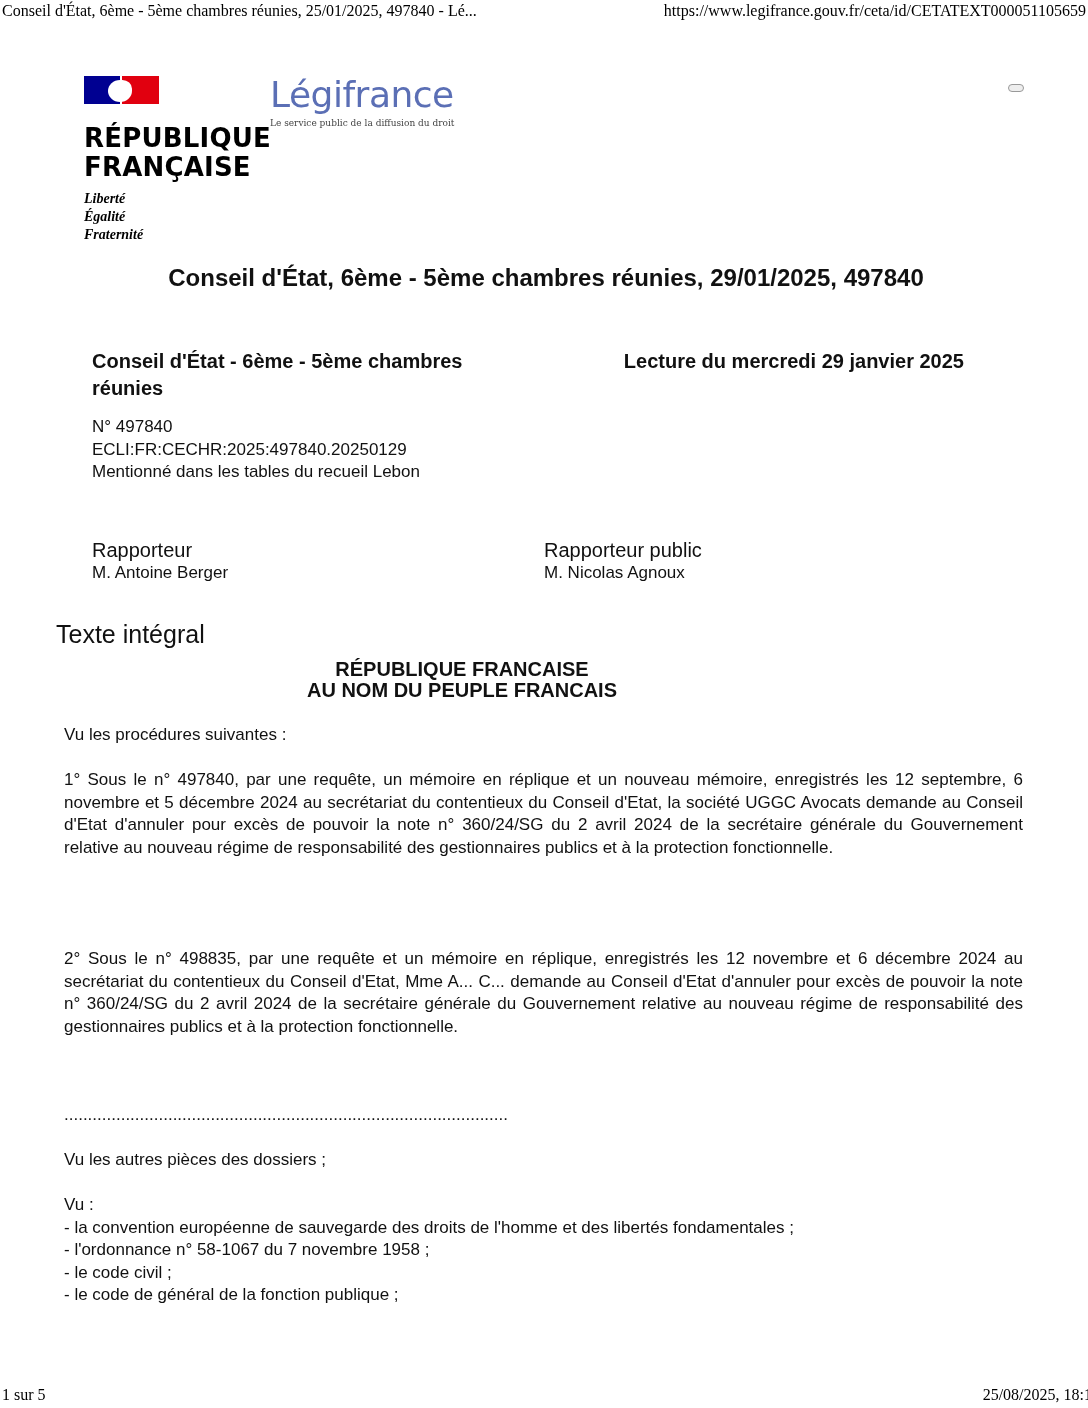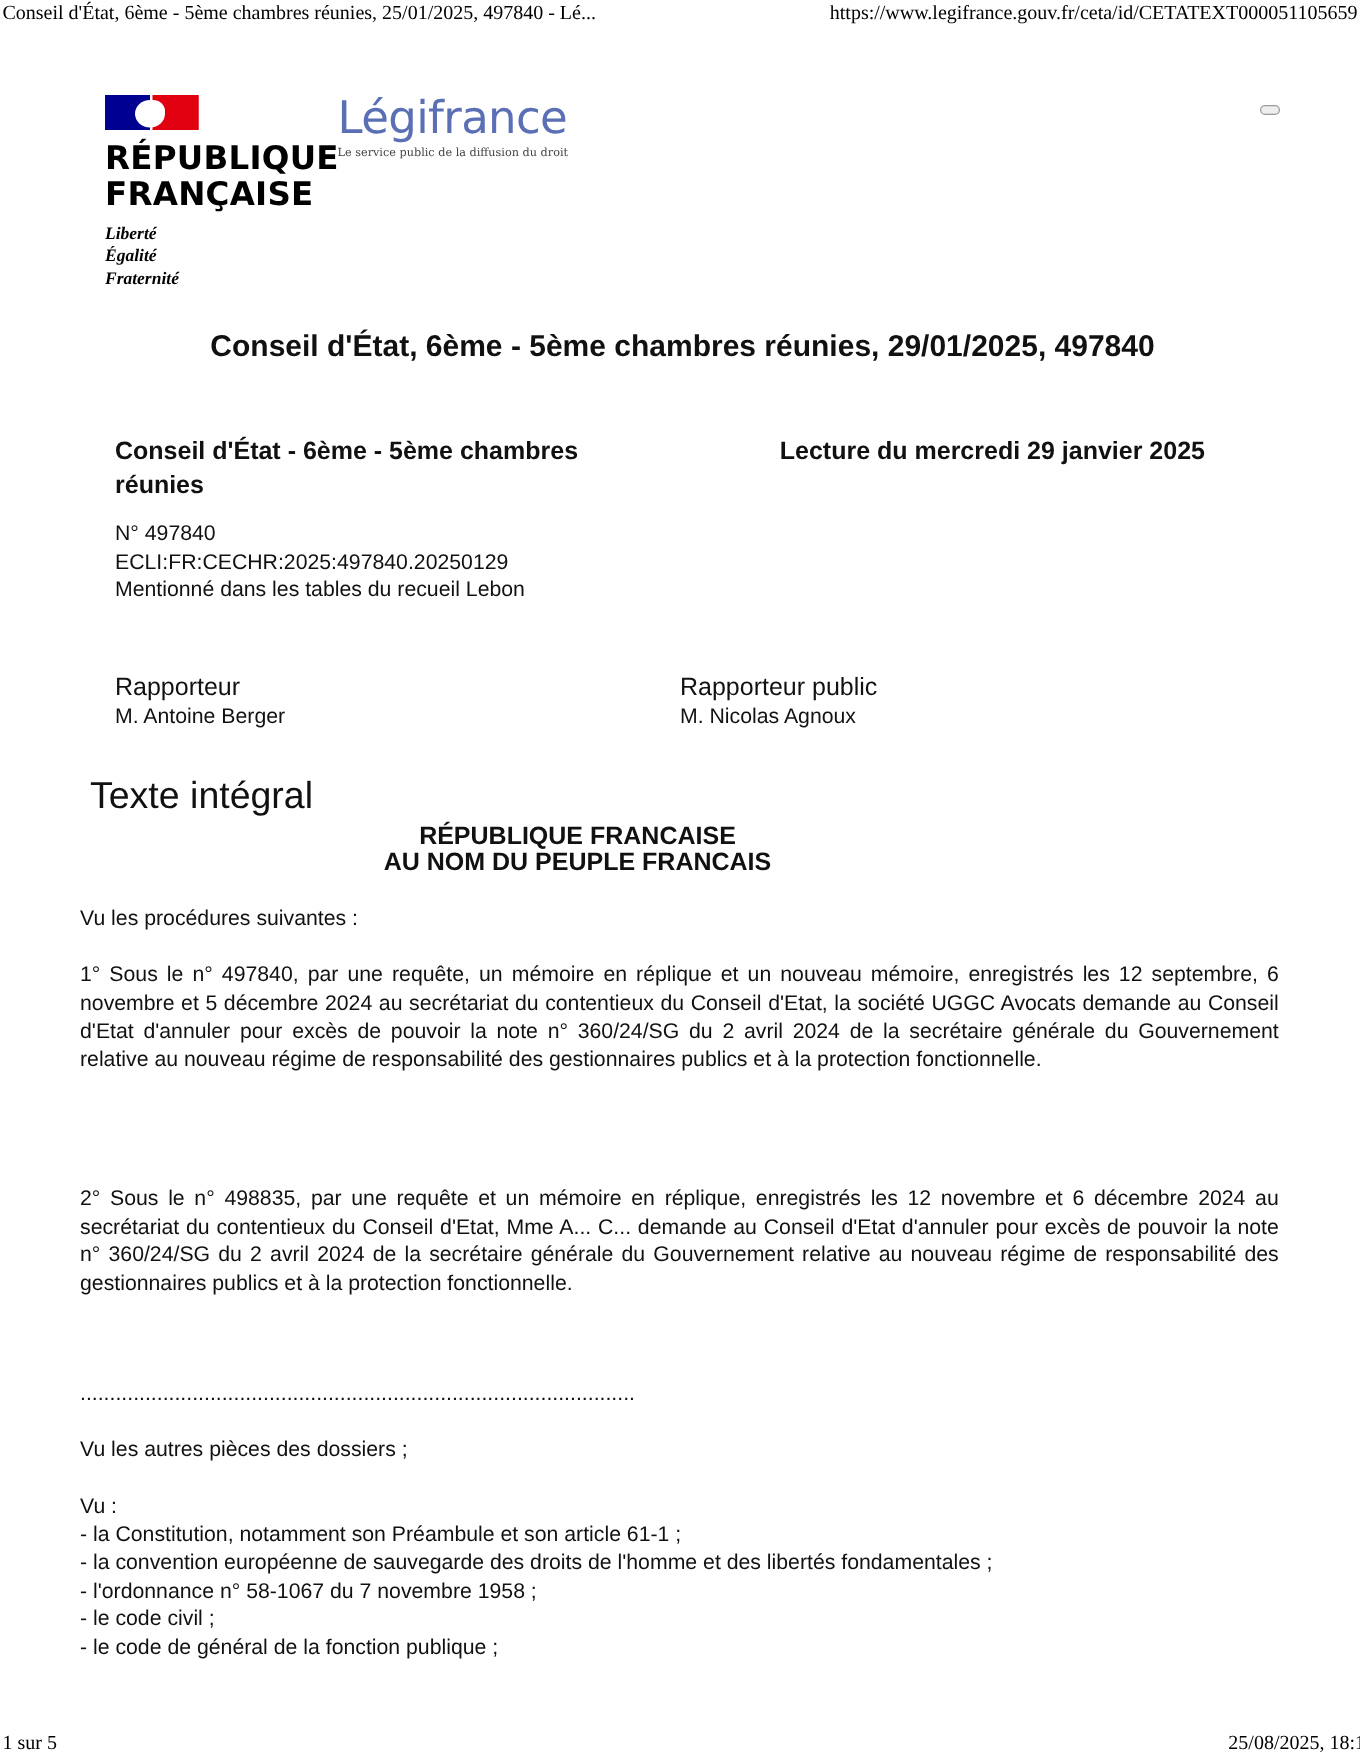--- a/index.html
+++ b/index.html
@@ -9,41 +9,41 @@
   .print-header .right { position: absolute; right: 2px; top: 2px; }
   .print-footer { position: absolute; bottom: 0; left: 0; width: 1088px; height: 24px; font-family: "Liberation Serif", serif; font-size: 16px; color: #000; padding-left: 14px; }
   .print-footer .left { position: absolute; left: 2px; top: 2px; }
   .print-footer .right { position: absolute; right: 2px; top: 2px; }
 
   .logo-rf { position: absolute; left: 84px; top: 76px; }
   .flag { position: relative; width: 75px; height: 28px; }
   .flag .blue { position: absolute; left: 0; top: 0; width: 36px; height: 28px; background: #000091; }
   .flag .red { position: absolute; left: 38px; top: 0; width: 37px; height: 28px; background: #e1000f; }
   .flag .mar { position: absolute; left: 24px; top: 4px; width: 24px; height: 22px; background: #fff; border-radius: 50% 40% 50% 50%; }
-  .rf-name { font-family: "DejaVu Sans", sans-serif; font-weight: bold; font-size: 26px; line-height: 29px; letter-spacing: 0.2px; color: #000; margin-top: 9px; }
+  .rf-name { font-family: "DejaVu Sans", sans-serif; font-weight: bold; font-size: 26px; line-height: 29px; letter-spacing: 0.2px; color: #000; margin-top: 20px; }
   .rf-motto { font-family: "Liberation Serif", serif; font-style: italic; font-weight: bold; font-size: 14px; line-height: 18px; color: #000; margin-top: 8px; }
 
   .logo-legi { position: absolute; left: 270px; top: 74px; }
   .legi-name { font-family: "DejaVu Sans", sans-serif; font-size: 36px; color: #5b6fb5; line-height: 42px; letter-spacing: -0.5px; }
   .legi-tag { font-family: "DejaVu Serif", serif; font-size: 9px; color: #444; margin-top: 2px; }
 
   .pill { position: absolute; left: 1008px; top: 84px; width: 14px; height: 6px; border: 1px solid #999; border-radius: 4px; background: #eee; }
 
   .doc-title { position: absolute; left: 0; top: 262px; width: 1088px; text-align: center; font-weight: bold; font-size: 24px; color: #111; }
 
   .meta-col-left { position: absolute; left: 92px; top: 348px; width: 420px; }
   .meta-col-right { position: absolute; left: 544px; top: 348px; width: 420px; text-align: right; }
   .meta-heading { font-weight: bold; font-size: 20px; line-height: 27px; }
   .meta-lines { margin-top: 14px; font-size: 17px; line-height: 22.5px; }
   .rapp-left { position: absolute; left: 92px; top: 538px; }
   .rapp-right { position: absolute; left: 544px; top: 538px; }
   .rapp-label { font-size: 20px; line-height: 24px; }
   .rapp-name { font-size: 17px; line-height: 22px; }
 
-  .section-title { position: absolute; left: 72px; top: 620px; font-size: 30px; }
+  .section-title { position: absolute; left: 56px; top: 620px; font-size: 25px; }
   .center-head { position: absolute; left: 0; top: 659px; width: 924px; text-align: center; font-weight: bold; font-size: 20px; line-height: 21px; }
 
   .body-text { position: absolute; left: 64px; width: 959px; font-size: 17px; line-height: 22.5px; text-align: justify; }
   .list-line { font-size: 17px; line-height: 22.5px; }
 </style>
 </head>
 <body>
 
 <div class="print-header">
   <span class="left">Conseil d'État, 6ème - 5ème chambres réunies, 25/01/2025, 497840 - Lé...</span>
@@ -105,21 +105,20 @@
 </div>
 
 <div class="body-text" style="top:724px;">Vu les procédures suivantes :</div>
 <div class="body-text" style="top:769px;">1° Sous le n° 497840, par une requête, un mémoire en réplique et un nouveau mémoire, enregistrés les 12 septembre, 6 novembre et 5 décembre 2024 au secrétariat du contentieux du Conseil d'Etat, la société UGGC Avocats demande au Conseil d'Etat d'annuler pour excès de pouvoir la note n° 360/24/SG du 2 avril 2024 de la secrétaire générale du Gouvernement relative au nouveau régime de responsabilité des gestionnaires publics et à la protection fonctionnelle.</div>
 <div class="body-text" style="top:948px;">2° Sous le n° 498835, par une requête et un mémoire en réplique, enregistrés les 12 novembre et 6 décembre 2024 au secrétariat du contentieux du Conseil d'Etat, Mme A... C... demande au Conseil d'Etat d'annuler pour excès de pouvoir la note n° 360/24/SG du 2 avril 2024 de la secrétaire générale du Gouvernement relative au nouveau régime de responsabilité des gestionnaires publics et à la protection fonctionnelle.</div>
 <div class="body-text" style="top:1104px;">..............................................................................................</div>
 <div class="body-text" style="top:1149px;">Vu les autres pièces des dossiers ;</div>
 
 <div class="body-text" style="top:1194px;">
   <div class="list-line">Vu :</div>
-  <div class="list-line">- la Constitution, notamment son Préambule et son article 61-1 ;</div>
   <div class="list-line">- la convention européenne de sauvegarde des droits de l'homme et des libertés fondamentales ;</div>
   <div class="list-line">- l'ordonnance n° 58-1067 du 7 novembre 1958 ;</div>
   <div class="list-line">- le code civil ;</div>
   <div class="list-line">- le code de général de la fonction publique ;</div>
 </div>
 
 <div class="print-footer">
   <span class="left">1 sur 5</span>
   <span class="right">25/08/2025, 18:19</span>
 </div>

